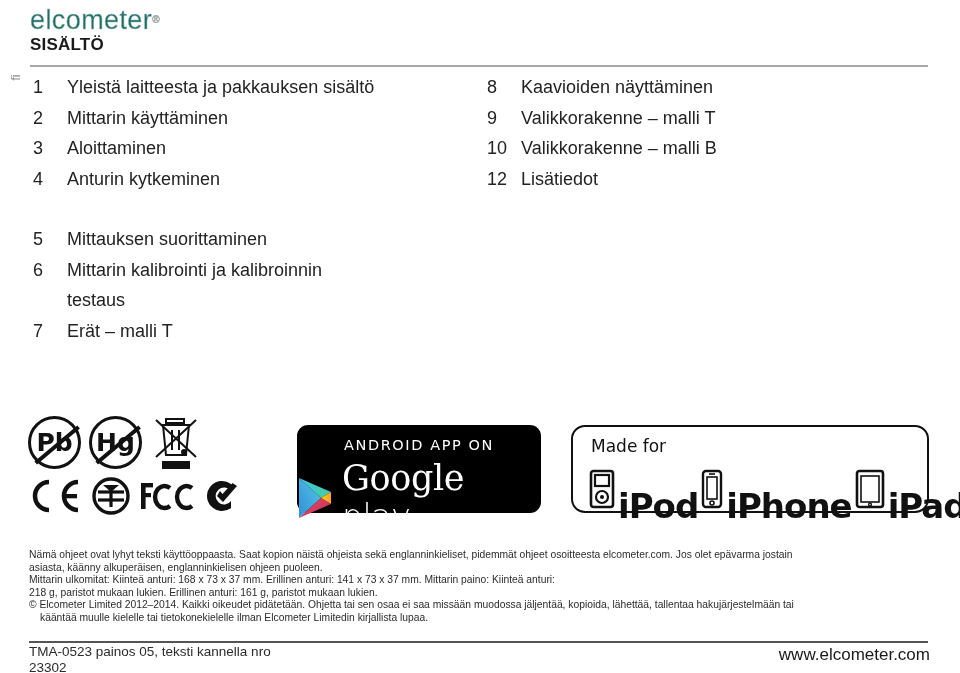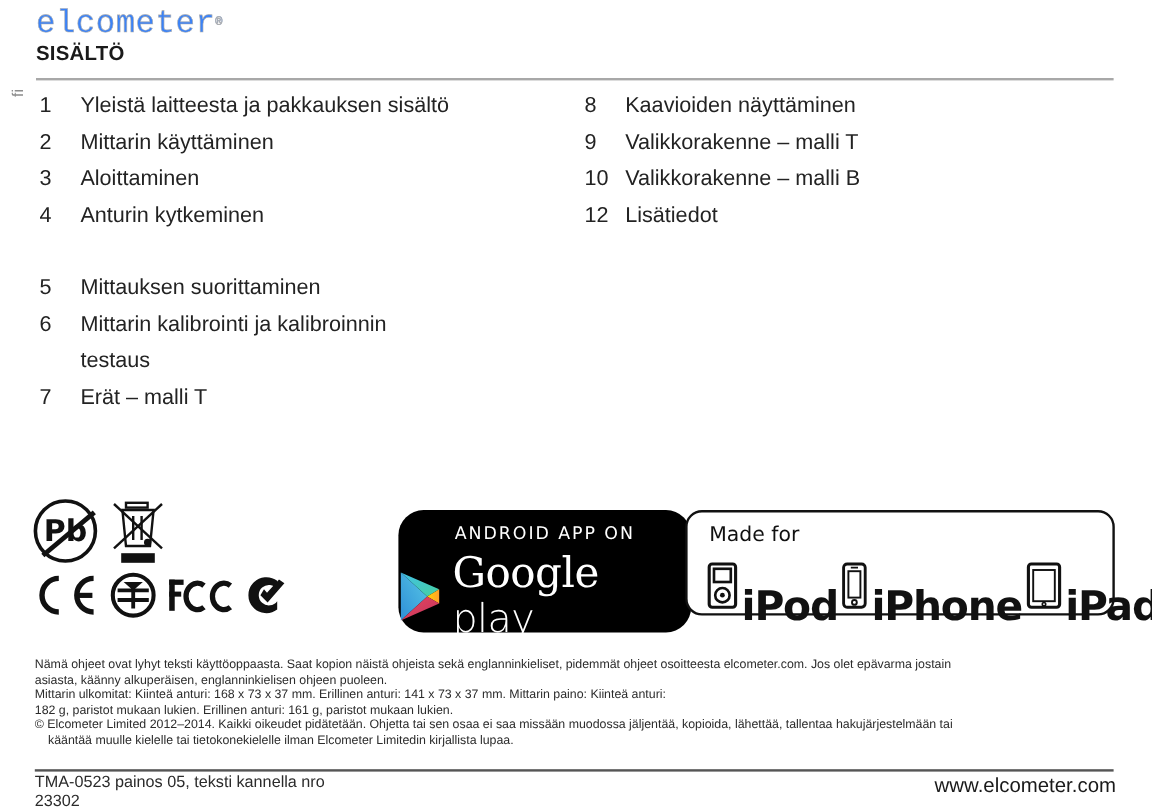--- a/index.html
+++ b/index.html
@@ -30,22 +30,22 @@
     letter-spacing: 0px;
   }
 
   
   .logo {
     position: absolute;
     left: 30px;
     top: 6px;
     font-size: 27px;
     line-height: 27px;
-    color: #3b82f6;
-    font-family: Liberation Mono, monospace;
+    color: #0f766e;
+    font-family: Liberation Sans, sans-serif;
     font-weight: 300;
     letter-spacing: 0.4px;
     -webkit-text-stroke: 0.5px #b0b0b0;
   }
   .logo .reg {
     font-size: 10px;
     vertical-align: 6px;
     letter-spacing: 0;
   }
 
@@ -150,25 +150,24 @@
   .tuv-mark { width: 40px; height: 40px; }
   .fcc-mark { width: 52px; height: 34px; }
   .ctick-mark { width: 38px; height: 38px; }
 
   
   .gplay {
     position: absolute;
     left: 297px;
     top: 425px;
     width: 244px;
-    height: 102px;
+    height: 88px;
     background: #000000;
-    border-radius: 21px;
+    border-radius: 11px;
     box-sizing: border-box;
-    margin-left: 35px;
   }
   .gplay-top {
     position: absolute;
     left: 0; right: 0; top: 12px;
     text-align: center;
     color: #ffffff;
     font-size: 14.5px;
     letter-spacing: 1.6px;
     font-family: "DejaVu Sans", sans-serif;
   }
@@ -332,20 +331,23 @@
       <span class="num">12</span>
       <span class="label">Lisätiedot</span>
     </div>
   </div>
 </div>
 
 <div class="compliance">
   <div class="comp-row1">
     <div class="noSym">
         <span>Pb</span>
+      </div>
+    <div class="noSym">
+        <span>Hg</span>
       </div>
     <div class="weee">
       <svg viewBox="0 0 48 58" width="48" height="58" aria-hidden="true">
         <g fill="none" stroke="#111" stroke-width="2">
           <rect x="14" y="3" width="18" height="4"></rect>
           <path d="M11 9 h26 l-3 30 h-20 z"></path>
           <line x1="20" y1="14" x2="20" y2="34"></line>
           <line x1="27" y1="14" x2="27" y2="34"></line>
           <line x1="4" y1="4" x2="44" y2="41"></line>
           <line x1="44" y1="4" x2="4" y2="41"></line>
@@ -454,21 +456,21 @@
       </svg>
     </span>
     <span class="mfi-word">iPad</span>
   </div>
 </div>
 
 <div class="fineprint">
   <p>Nämä ohjeet ovat lyhyt teksti käyttöoppaasta. Saat kopion näistä ohjeista sekä englanninkieliset, pidemmät ohjeet osoitteesta elcometer.com. Jos olet epävarma jostain</p>
   <p>asiasta, käänny alkuperäisen, englanninkielisen ohjeen puoleen.</p>
   <p>Mittarin ulkomitat: Kiinteä anturi: 168 x 73 x 37 mm. Erillinen anturi: 141 x 73 x 37 mm. Mittarin paino: Kiinteä anturi:</p>
-  <p>182 g, paristot mukaan lukien. Erillinen anturi: 161 g, paristot mukaan lukien.</p>
+  <p>218 g, paristot mukaan lukien. Erillinen anturi: 161 g, paristot mukaan lukien.</p>
   <p>© Elcometer Limited 2012–2014. Kaikki oikeudet pidätetään. Ohjetta tai sen osaa ei saa missään muodossa jäljentää, kopioida, lähettää, tallentaa hakujärjestelmään tai</p>
   <p class="indent">kääntää muulle kielelle tai tietokonekielelle ilman Elcometer Limitedin kirjallista lupaa.</p>
 </div>
 
 <div class="rule-bottom"></div>
 <div class="footer-left">
   <div>TMA-0523 painos 05, teksti kannella nro</div>
   <div>23302</div>
 </div>
 <div class="footer-right">www.elcometer.com</div>

